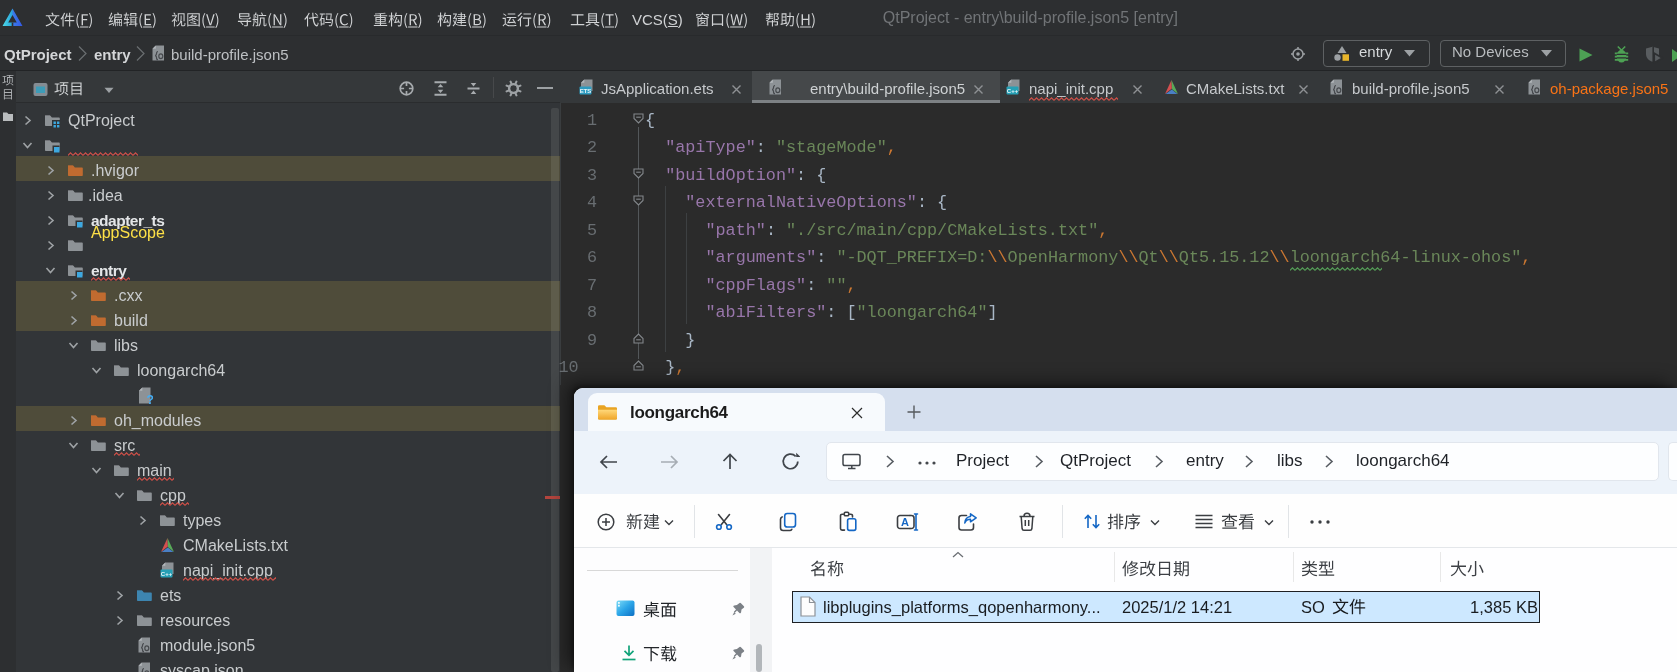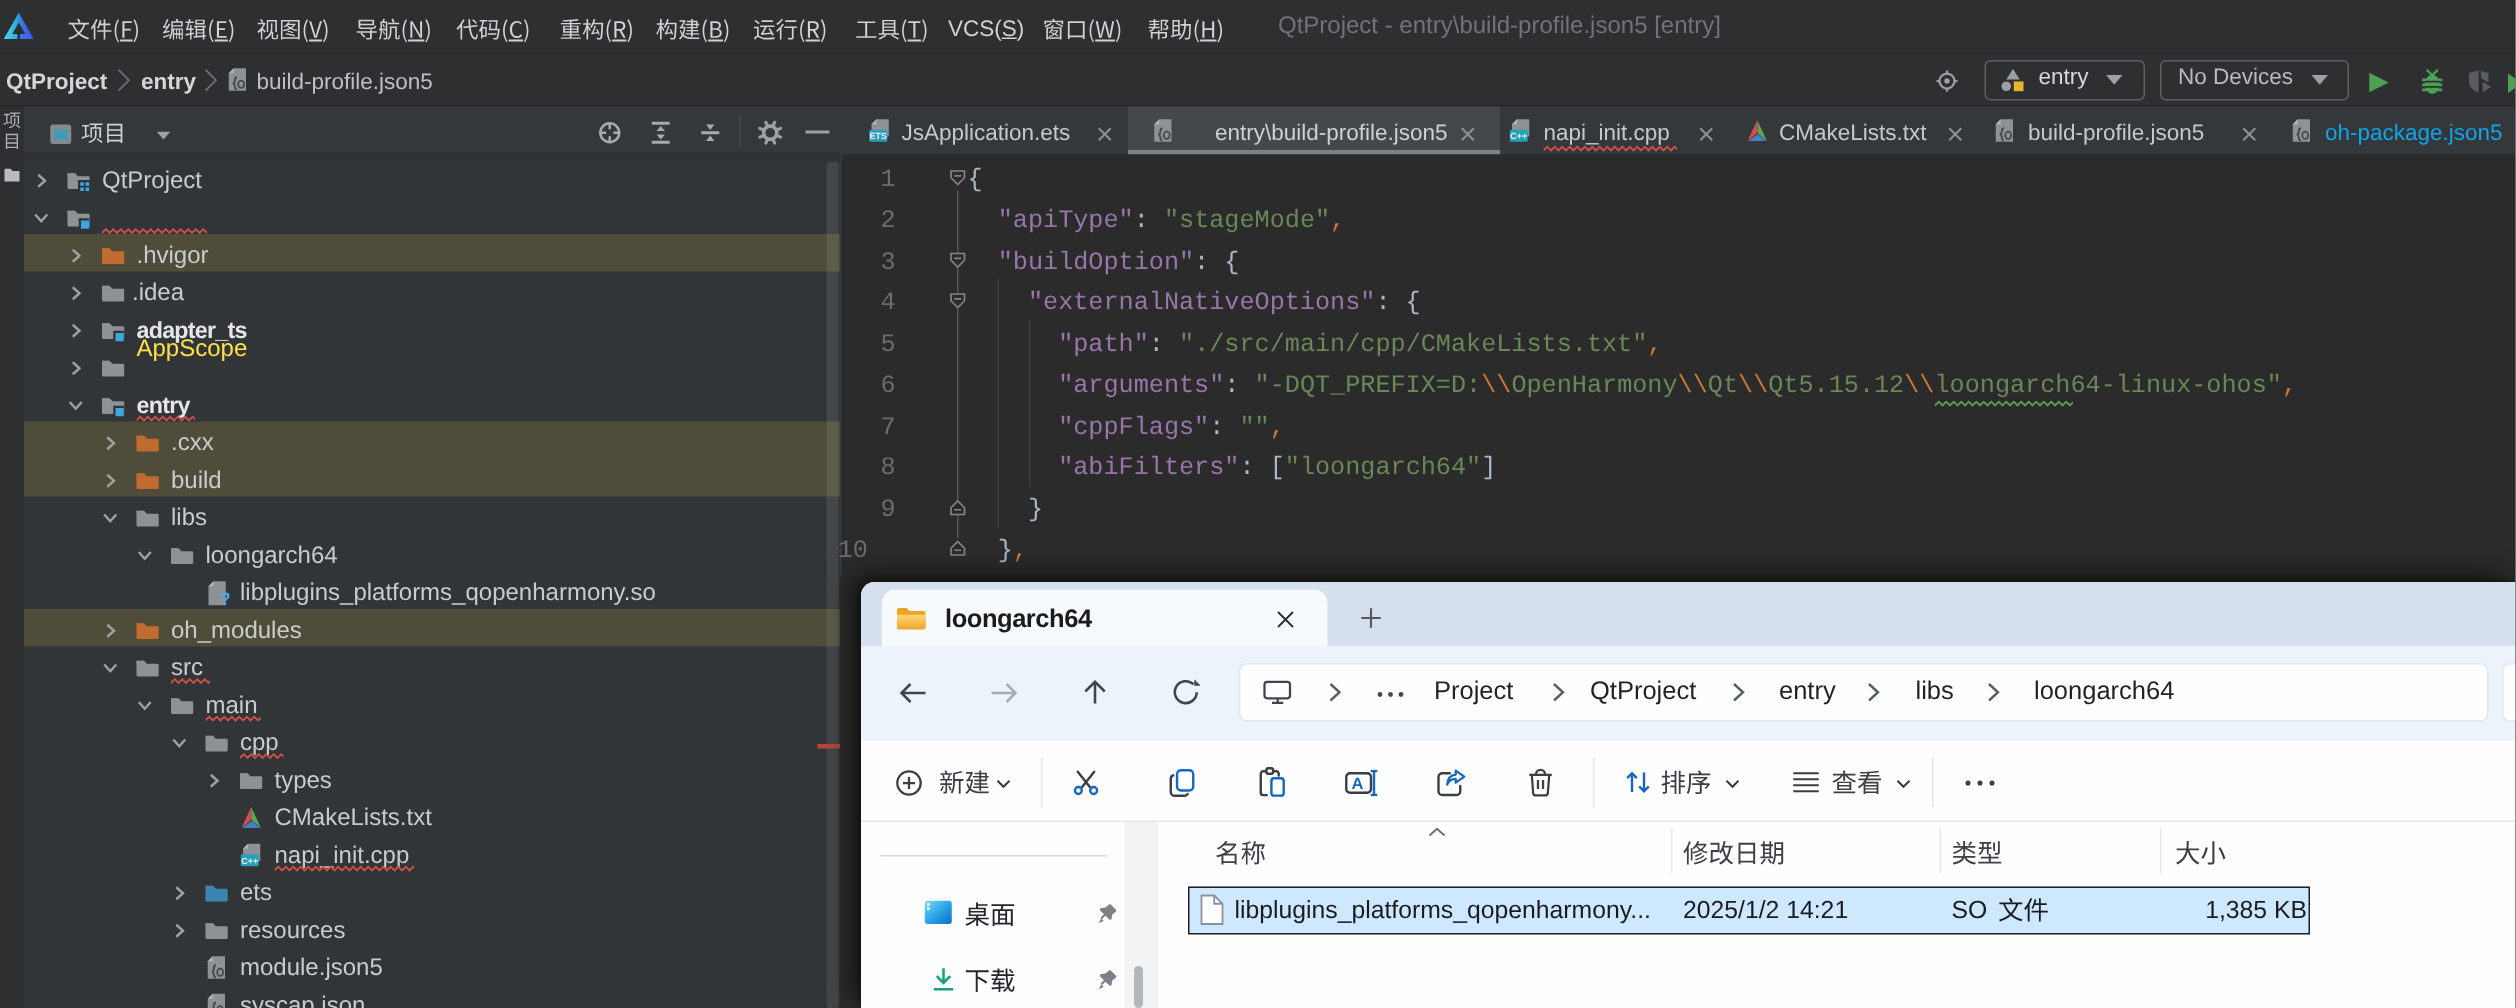--- a/index.html
+++ b/index.html
@@ -50,21 +50,21 @@
 <svg style="position:absolute;left:570px;top:12px" width="49.1" height="17.7" viewBox="0 0 49.1 17.7">
       <path d="M0.8 12.1V13.2H14.3V12.1H8.1V3.4H13.5V2.3H1.6V3.4H6.8V12.1Z M24.1 11.9C25.7 12.7 27.5 13.7 28.5 14.4L29.4 13.6C28.3 12.9 26.5 11.9 24.8 11.1ZM19.9 11.2C19.0 12.0 17.1 13.0 15.6 13.6C15.9 13.8 16.2 14.2 16.4 14.4C17.9 13.8 19.8 12.8 21.0 11.9ZM18.2 1.3V10.1H15.8V11.1H29.3V10.1H27.0V1.3ZM19.3 10.1V8.7H25.9V10.1ZM19.3 4.4H25.9V5.7H19.3ZM19.3 3.5V2.2H25.9V3.5ZM19.3 6.5H25.9V7.8H19.3Z M33.6 16.1 34.4 15.8C33.1 13.6 32.5 11.1 32.5 8.5C32.5 6.0 33.1 3.5 34.4 1.3L33.6 0.9C32.2 3.2 31.4 5.6 31.4 8.5C31.4 11.5 32.2 13.9 33.6 16.1Z M38.9 13.2H40.3V3.4H43.6V2.2H35.5V3.4H38.9Z M45.5 16.1C46.9 13.9 47.7 11.5 47.7 8.5C47.7 5.6 46.9 3.2 45.5 0.9L44.7 1.3C46.0 3.5 46.6 6.0 46.6 8.5C46.6 11.1 46.0 13.6 44.7 15.8Z M35.1,14.4 h9.0 v1.2 h-9.0 Z" fill="#d0d2d4"></path>
     </svg>
 <div class="abs" style="left:632px;top:11px;font-size:15px;color:#d0d2d4">VCS(<span style="text-decoration:underline">S</span>)</div>
 <svg style="position:absolute;left:695px;top:12px" width="53.3" height="17.7" viewBox="0 0 53.3 17.7">
       <path d="M5.6 3.1C4.4 4.0 2.7 4.8 1.3 5.2L1.9 6.1C3.4 5.6 5.1 4.7 6.4 3.6ZM8.6 3.7C10.2 4.4 12.2 5.5 13.1 6.2L13.8 5.4C12.8 4.7 10.8 3.7 9.3 3.1ZM6.5 4.6C6.3 5.1 5.9 5.7 5.5 6.1H2.5V14.4H3.6V13.8H11.5V14.3H12.7V6.1H6.7C7.0 5.7 7.4 5.3 7.7 4.8ZM3.6 12.9V7.0H11.5V12.9ZM5.5 9.9C6.1 10.2 6.7 10.5 7.3 10.8C6.4 11.3 5.3 11.7 4.2 12.0C4.3 12.2 4.5 12.5 4.6 12.7C5.9 12.4 7.1 11.9 8.2 11.2C9.0 11.6 9.7 12.1 10.1 12.4L10.7 11.8C10.3 11.4 9.6 11.1 8.9 10.7C9.6 10.1 10.2 9.3 10.6 8.4L10.0 8.1L9.8 8.2H6.4C6.6 7.9 6.7 7.7 6.8 7.4L5.9 7.3C5.6 8.0 5.0 8.9 4.1 9.5C4.3 9.6 4.6 9.9 4.8 10.1C5.2 9.7 5.6 9.3 5.9 8.9H9.3C9.0 9.4 8.6 9.9 8.1 10.3C7.4 9.9 6.7 9.6 6.0 9.3ZM6.4 0.8C6.6 1.1 6.8 1.5 6.9 1.9H1.2V4.2H2.3V2.8H12.7V4.2H13.8V1.9H8.3C8.1 1.4 7.8 0.9 7.6 0.5Z M16.9 2.2V14.0H18.1V12.8H26.9V14.0H28.1V2.2ZM18.1 11.6V3.3H26.9V11.6Z M33.6 16.1 34.4 15.8C33.1 13.6 32.5 11.1 32.5 8.5C32.5 6.0 33.1 3.5 34.4 1.3L33.6 0.9C32.2 3.2 31.4 5.6 31.4 8.5C31.4 11.5 32.2 13.9 33.6 16.1Z M37.8 13.2H39.4L41.1 6.6C41.2 5.7 41.5 4.9 41.6 4.1H41.7C41.9 4.9 42.0 5.7 42.2 6.6L43.9 13.2H45.6L47.8 2.2H46.5L45.3 8.2C45.1 9.4 44.9 10.6 44.7 11.8H44.6C44.4 10.6 44.1 9.4 43.9 8.2L42.3 2.2H41.1L39.5 8.2C39.3 9.4 39.0 10.6 38.8 11.8H38.7C38.5 10.6 38.3 9.4 38.0 8.2L36.9 2.2H35.5Z M49.7 16.1C51.1 13.9 51.9 11.5 51.9 8.5C51.9 5.6 51.1 3.2 49.7 0.9L48.9 1.3C50.2 3.5 50.8 6.0 50.8 8.5C50.8 11.1 50.2 13.6 48.9 15.8Z M35.1,14.4 h13.2 v1.2 h-13.2 Z" fill="#d0d2d4"></path>
     </svg>
 <svg style="position:absolute;left:765px;top:12px" width="51.1" height="17.7" viewBox="0 0 51.1 17.7">
       <path d="M4.1 0.6V1.8H1.0V2.7H4.1V3.8H1.3V4.7H4.1V5.0C4.1 5.3 4.1 5.5 4.0 5.8H0.8V6.8H3.6C3.1 7.4 2.3 8.1 1.0 8.5C1.3 8.7 1.6 9.1 1.8 9.3C3.5 8.7 4.4 7.7 4.8 6.8H8.1V5.8H5.2C5.2 5.5 5.2 5.3 5.2 5.0V4.7H7.7V3.8H5.2V2.7H8.0V1.8H5.2V0.6ZM8.8 1.2V8.7H9.8V2.2H12.4C12.0 2.8 11.5 3.6 11.0 4.3C12.3 5.0 12.8 5.7 12.8 6.2C12.8 6.5 12.7 6.7 12.4 6.9C12.3 6.9 12.0 7.0 11.8 7.0C11.4 7.0 10.8 7.0 10.2 6.9C10.4 7.2 10.5 7.6 10.6 7.9C11.1 7.9 11.8 7.9 12.3 7.9C12.6 7.8 12.9 7.8 13.2 7.6C13.7 7.4 13.9 6.9 13.9 6.3C13.9 5.6 13.5 4.9 12.2 4.1C12.8 3.3 13.5 2.4 14.1 1.7L13.3 1.2L13.1 1.2ZM2.2 9.3V13.6H3.4V10.3H6.9V14.4H8.0V10.3H11.8V12.3C11.8 12.5 11.8 12.6 11.5 12.6C11.3 12.6 10.4 12.6 9.4 12.6C9.6 12.9 9.8 13.3 9.8 13.6C11.1 13.6 11.9 13.6 12.4 13.4C12.8 13.2 13.0 12.9 13.0 12.4V9.3H8.0V8.1H6.9V9.3Z M24.5 0.6C24.5 1.8 24.5 2.9 24.5 4.0H22.0V5.1H24.4C24.2 8.7 23.4 11.8 20.6 13.6C20.8 13.8 21.2 14.2 21.4 14.4C24.4 12.4 25.3 9.0 25.5 5.1H27.8C27.7 10.6 27.6 12.6 27.2 13.0C27.0 13.2 26.9 13.3 26.6 13.3C26.3 13.3 25.5 13.2 24.6 13.2C24.8 13.5 25.0 13.9 25.0 14.3C25.8 14.3 26.6 14.3 27.1 14.3C27.5 14.2 27.9 14.1 28.1 13.7C28.6 13.0 28.8 10.9 28.9 4.6C28.9 4.4 28.9 4.0 28.9 4.0H25.5C25.6 2.9 25.6 1.8 25.6 0.6ZM15.5 11.8 15.7 12.9C17.5 12.5 20.0 11.9 22.4 11.4L22.3 10.3L21.5 10.5V1.3H16.6V11.6ZM17.6 11.4V8.8H20.4V10.8ZM17.6 5.6H20.4V7.8H17.6ZM17.6 4.6V2.4H20.4V4.6Z M33.6 16.1 34.4 15.8C33.1 13.6 32.5 11.1 32.5 8.5C32.5 6.0 33.1 3.5 34.4 1.3L33.6 0.9C32.2 3.2 31.4 5.6 31.4 8.5C31.4 11.5 32.2 13.9 33.6 16.1Z M36.6 13.2H38.0V8.0H43.1V13.2H44.5V2.2H43.1V6.8H38.0V2.2H36.6Z M47.5 16.1C48.9 13.9 49.7 11.5 49.7 8.5C49.7 5.6 48.9 3.2 47.5 0.9L46.6 1.3C47.9 3.5 48.6 6.0 48.6 8.5C48.6 11.1 47.9 13.6 46.6 15.8Z M35.1,14.4 h10.9 v1.2 h-10.9 Z" fill="#d0d2d4"></path>
     </svg>
-<div class="abs" style="left:852px;top:9px;width:326px;text-align:left;font-size:16px;color:#717477;white-space:nowrap">QtProject - entry\build-profile.json5 [entry]</div>
+<div class="abs" style="left:852px;top:9px;width:326px;text-align:right;font-size:16px;color:#717477;white-space:nowrap">QtProject - entry\build-profile.json5 [entry]</div>
 <div class="abs" style="left:4px;top:46px;font-size:15px;font-weight:bold;color:#d4d6d8">QtProject</div>
 <svg style="position:absolute;left:77px;top:45px" width="11" height="17" viewBox="0 0 11 17">
       <path d="M2,1.5 L9,8.5 L2,15.5" stroke="#6a6e71" stroke-width="1.2" fill="none"></path>
     </svg>
 <div class="abs" style="left:94px;top:46px;font-size:15px;font-weight:bold;color:#d4d6d8">entry</div>
 <svg style="position:absolute;left:135px;top:45px" width="11" height="17" viewBox="0 0 11 17">
       <path d="M2,1.5 L9,8.5 L2,15.5" stroke="#6a6e71" stroke-width="1.2" fill="none"></path>
     </svg>
 <svg style="position:absolute;left:150px;top:45px" width="16" height="16" viewBox="0 0 16 16">
       <path d="M5.8,0.5 H14 V15.5 H2.5 V3.8 Z" fill="#8d9296"></path>
@@ -166,21 +166,21 @@
 <div class="abs" style="left:1352px;top:80px;font-size:15px;color:#c6c9cc;white-space:nowrap">build-profile.json5</div>
 <svg style="position:absolute;left:1494px;top:84px" width="11" height="11" viewBox="0 0 11 11">
       <path d="M1.5,1.5 L9.5,9.5 M9.5,1.5 L1.5,9.5" stroke="#8e9194" stroke-width="1.4"></path>
     </svg>
 <svg style="position:absolute;left:1526px;top:79px" width="16" height="16" viewBox="0 0 16 16">
       <path d="M5.8,0.5 H14 V15.5 H2.5 V3.8 Z" fill="#8d9296"></path>
 <path d="M2.5,3.8 L5.8,0.5 V3.8 Z" fill="#b2b6ba"></path>
 <path d="M8,6.5 c-1.5,0 -1.5,1.7 -1.5,2.3 c0,1 -0.3,1.6 -1.3,1.8 c1,0.2 1.3,0.8 1.3,1.8 c0,0.6 0,2.3 1.5,2.3" stroke="#46494d" stroke-width="1.2" fill="none"></path>
 <ellipse cx="10.8" cy="11.2" rx="2" ry="2.4" fill="none" stroke="#46494d" stroke-width="1.2"></ellipse>
     </svg>
-<div class="abs" style="left:1550px;top:80px;font-size:15px;color:#0ea5e9;white-space:nowrap">oh-package.json5</div>
+<div class="abs" style="left:1550px;top:80px;font-size:15px;color:#f97316;white-space:nowrap">oh-package.json5</div>
 <svg style="position:absolute;left:1290px;top:46px" width="16" height="16" viewBox="0 0 16 16">
       <circle cx="8" cy="8" r="5" fill="none" stroke="#9ca0a3" stroke-width="1.5"></circle>
       <circle cx="8" cy="8" r="1.8" fill="#9ca0a3"></circle>
       <path d="M8,1 v2.2 M8,12.8 v2.2 M1,8 h2.2 M12.8,8 h2.2" stroke="#9ca0a3" stroke-width="1.5"></path>
     </svg>
 <div class="abs" style="left:1323px;top:40px;width:105px;height:25px;border:1px solid #5e6163;border-radius:4px"></div>
 <svg style="position:absolute;left:1333px;top:45px" width="18" height="17" viewBox="0 0 18 17">
       <path d="M9,1 L13.5,8 h-9 Z" fill="#9ca0a3"></path>
       <circle cx="4.5" cy="12.5" r="3.2" fill="#9ca0a3"></circle>
       <rect x="9.5" y="9.3" width="6.5" height="6.5" fill="#e8b52b"></rect>
@@ -315,21 +315,20 @@
 <svg style="position:absolute;left:113px;top:362px" width="17" height="17" viewBox="0 0 17 17">
       <path d="M1,3.5 h5 l1.8,2 H15 a0.8,0.8 0 0 1 0.8,0.8 V13.2 a0.8,0.8 0 0 1 -0.8,0.8 H1.8 A0.8,0.8 0 0 1 1,13.2 Z" fill="#8d9296"></path>
       <path d="M1,3.5 h5 l1.8,2 H1 Z" fill="#8d9296" opacity="0.75"></path>
     </svg>
 <div class="abs" style="left:137px;top:361.5px;font-size:16px;color:#c9ccce;white-space:nowrap"><span>loongarch64</span></div>
 <svg style="position:absolute;left:136px;top:387px" width="17" height="17" viewBox="0 0 17 17">
       <path d="M6.3,0.5 H14.5 V16.5 H3 V3.8 Z" fill="#8d9296"></path>
 <path d="M3,3.8 L6.3,0.5 V3.8 Z" fill="#b2b6ba"></path>
       <text x="10.5" y="16.5" font-family="Liberation Sans" font-size="12" font-weight="bold" fill="#45aef5">?</text>
     </svg>
-<div class="abs" style="left:160px;top:386.5px;font-size:16px;color:#c9ccce;white-space:nowrap"><span>libplugins_platforms_qopenharmony.so</span></div>
 <div class="abs" style="left:16px;top:406px;width:544px;height:25px;background:#4f4c3a"></div>
 <svg style="position:absolute;left:68px;top:415px" width="11" height="11" viewBox="0 0 11 11">
       <path d="M3.5,1.5 L8,5.5 L3.5,9.5" stroke="#9ea2a5" stroke-width="1.6" fill="none"></path>
     </svg>
 <svg style="position:absolute;left:90px;top:412px" width="17" height="17" viewBox="0 0 17 17">
       <path d="M1,3.5 h5 l1.8,2 H15 a0.8,0.8 0 0 1 0.8,0.8 V13.2 a0.8,0.8 0 0 1 -0.8,0.8 H1.8 A0.8,0.8 0 0 1 1,13.2 Z" fill="#c06b30"></path>
       <path d="M1,3.5 h5 l1.8,2 H1 Z" fill="#c06b30" opacity="0.75"></path>
     </svg>
 <div class="abs" style="left:114px;top:411.5px;font-size:16px;color:#c9ccce;white-space:nowrap"><span>oh_modules</span></div>
 <svg style="position:absolute;left:68px;top:440px" width="11" height="11" viewBox="0 0 11 11">

